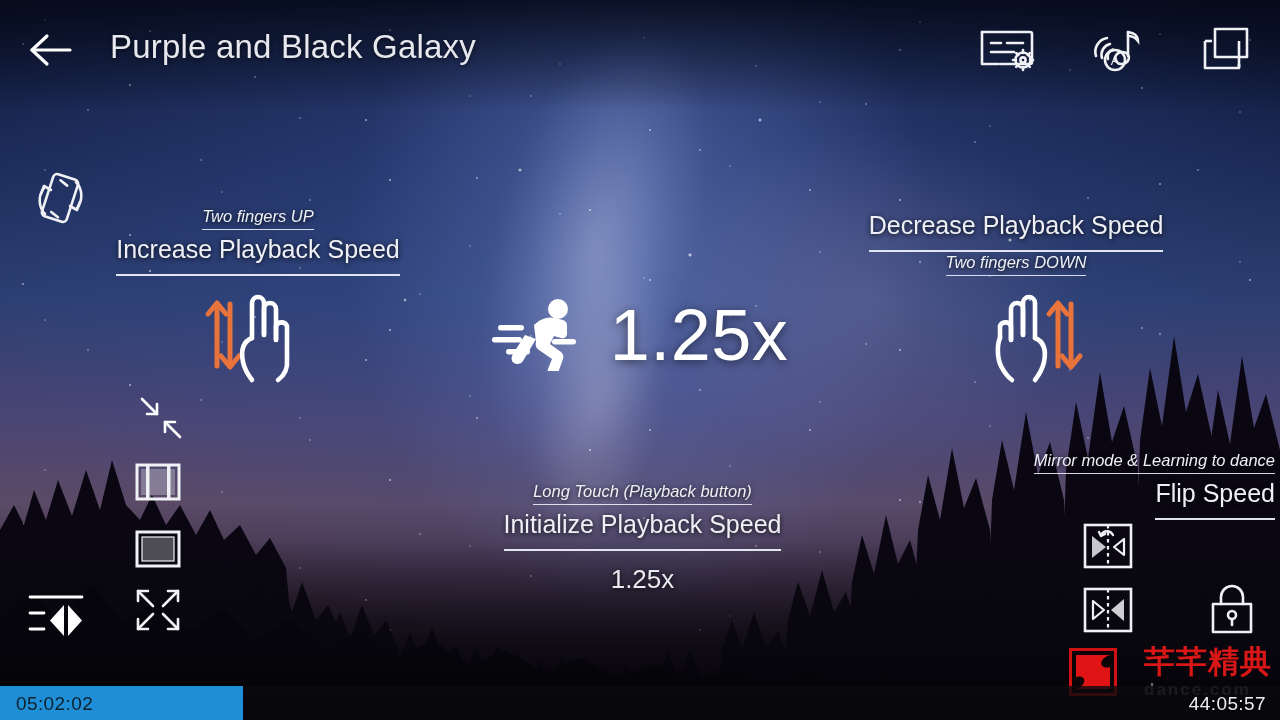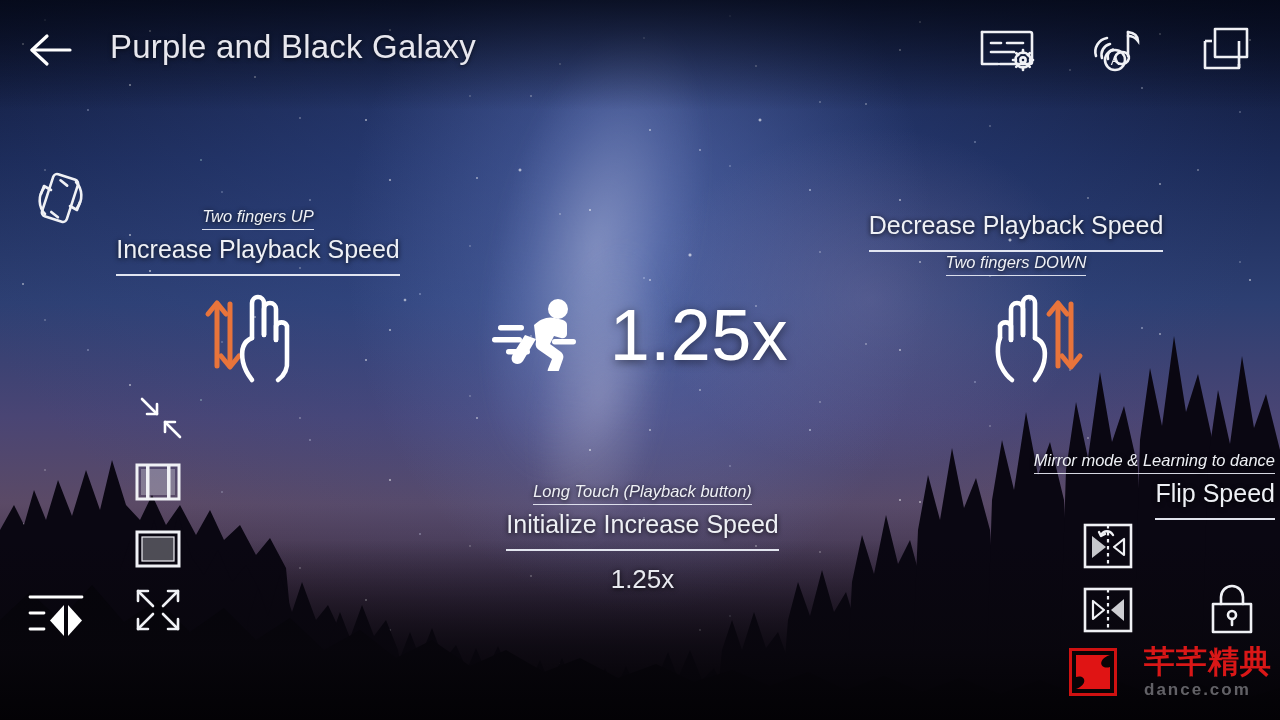--- a/index.html
+++ b/index.html
@@ -365,21 +365,21 @@
           <rect x="14" y="54" width="24" height="5.4" rx="2.7"></rect>
           <rect x="60" y="44" width="24" height="5.4" rx="2.7"></rect>
         </g>
       </svg>
     </span>
     <span class="speed-value">1.25x</span>
   </div>
 
   <div class="hint" id="hint-center">
     <div><span class="sub">Long Touch (Playback button)</span></div>
-    <div><span class="main">Initialize Increase Speed</span></div>
+    <div><span class="main">Initialize Playback Speed</span></div>
     <div class="subvalue">1.25x</div>
   </div>
 
   <div class="hint" id="hint-flip">
     <div><span class="sub">Mirror mode &amp;  Learning to dance</span></div>
     <div><span class="main">Flip Speed</span></div>
   </div>
 
   <div class="sidebtn" id="rotate-lock-icon">
     <svg width="66" height="60" viewBox="0 0 66 60">
@@ -501,14 +501,19 @@
       <svg width="38" height="38" viewBox="0 0 38 38">
         <path d="M2,2 L36,2 C22,7 27,17 36,14 L36,36 L2,36 C15,31 11,21 2,24 Z" fill="#e01414"></path>
       </svg>
     </div>
     <div class="wm-text">
       <span class="wm-cn">芊芊精典</span>
       <span class="wm-url">dance.com</span>
     </div>
   </div>
 
+  <div class="progress-wrap">
+    <div class="progress-fill" style="background: rgb(30, 143, 214); width: 243.2px;"></div>
+    <span class="time-left">05:02:02</span>
+    <span class="time-right">44:05:57</span>
+  </div>
 
 </div>
 
 </body></html>

